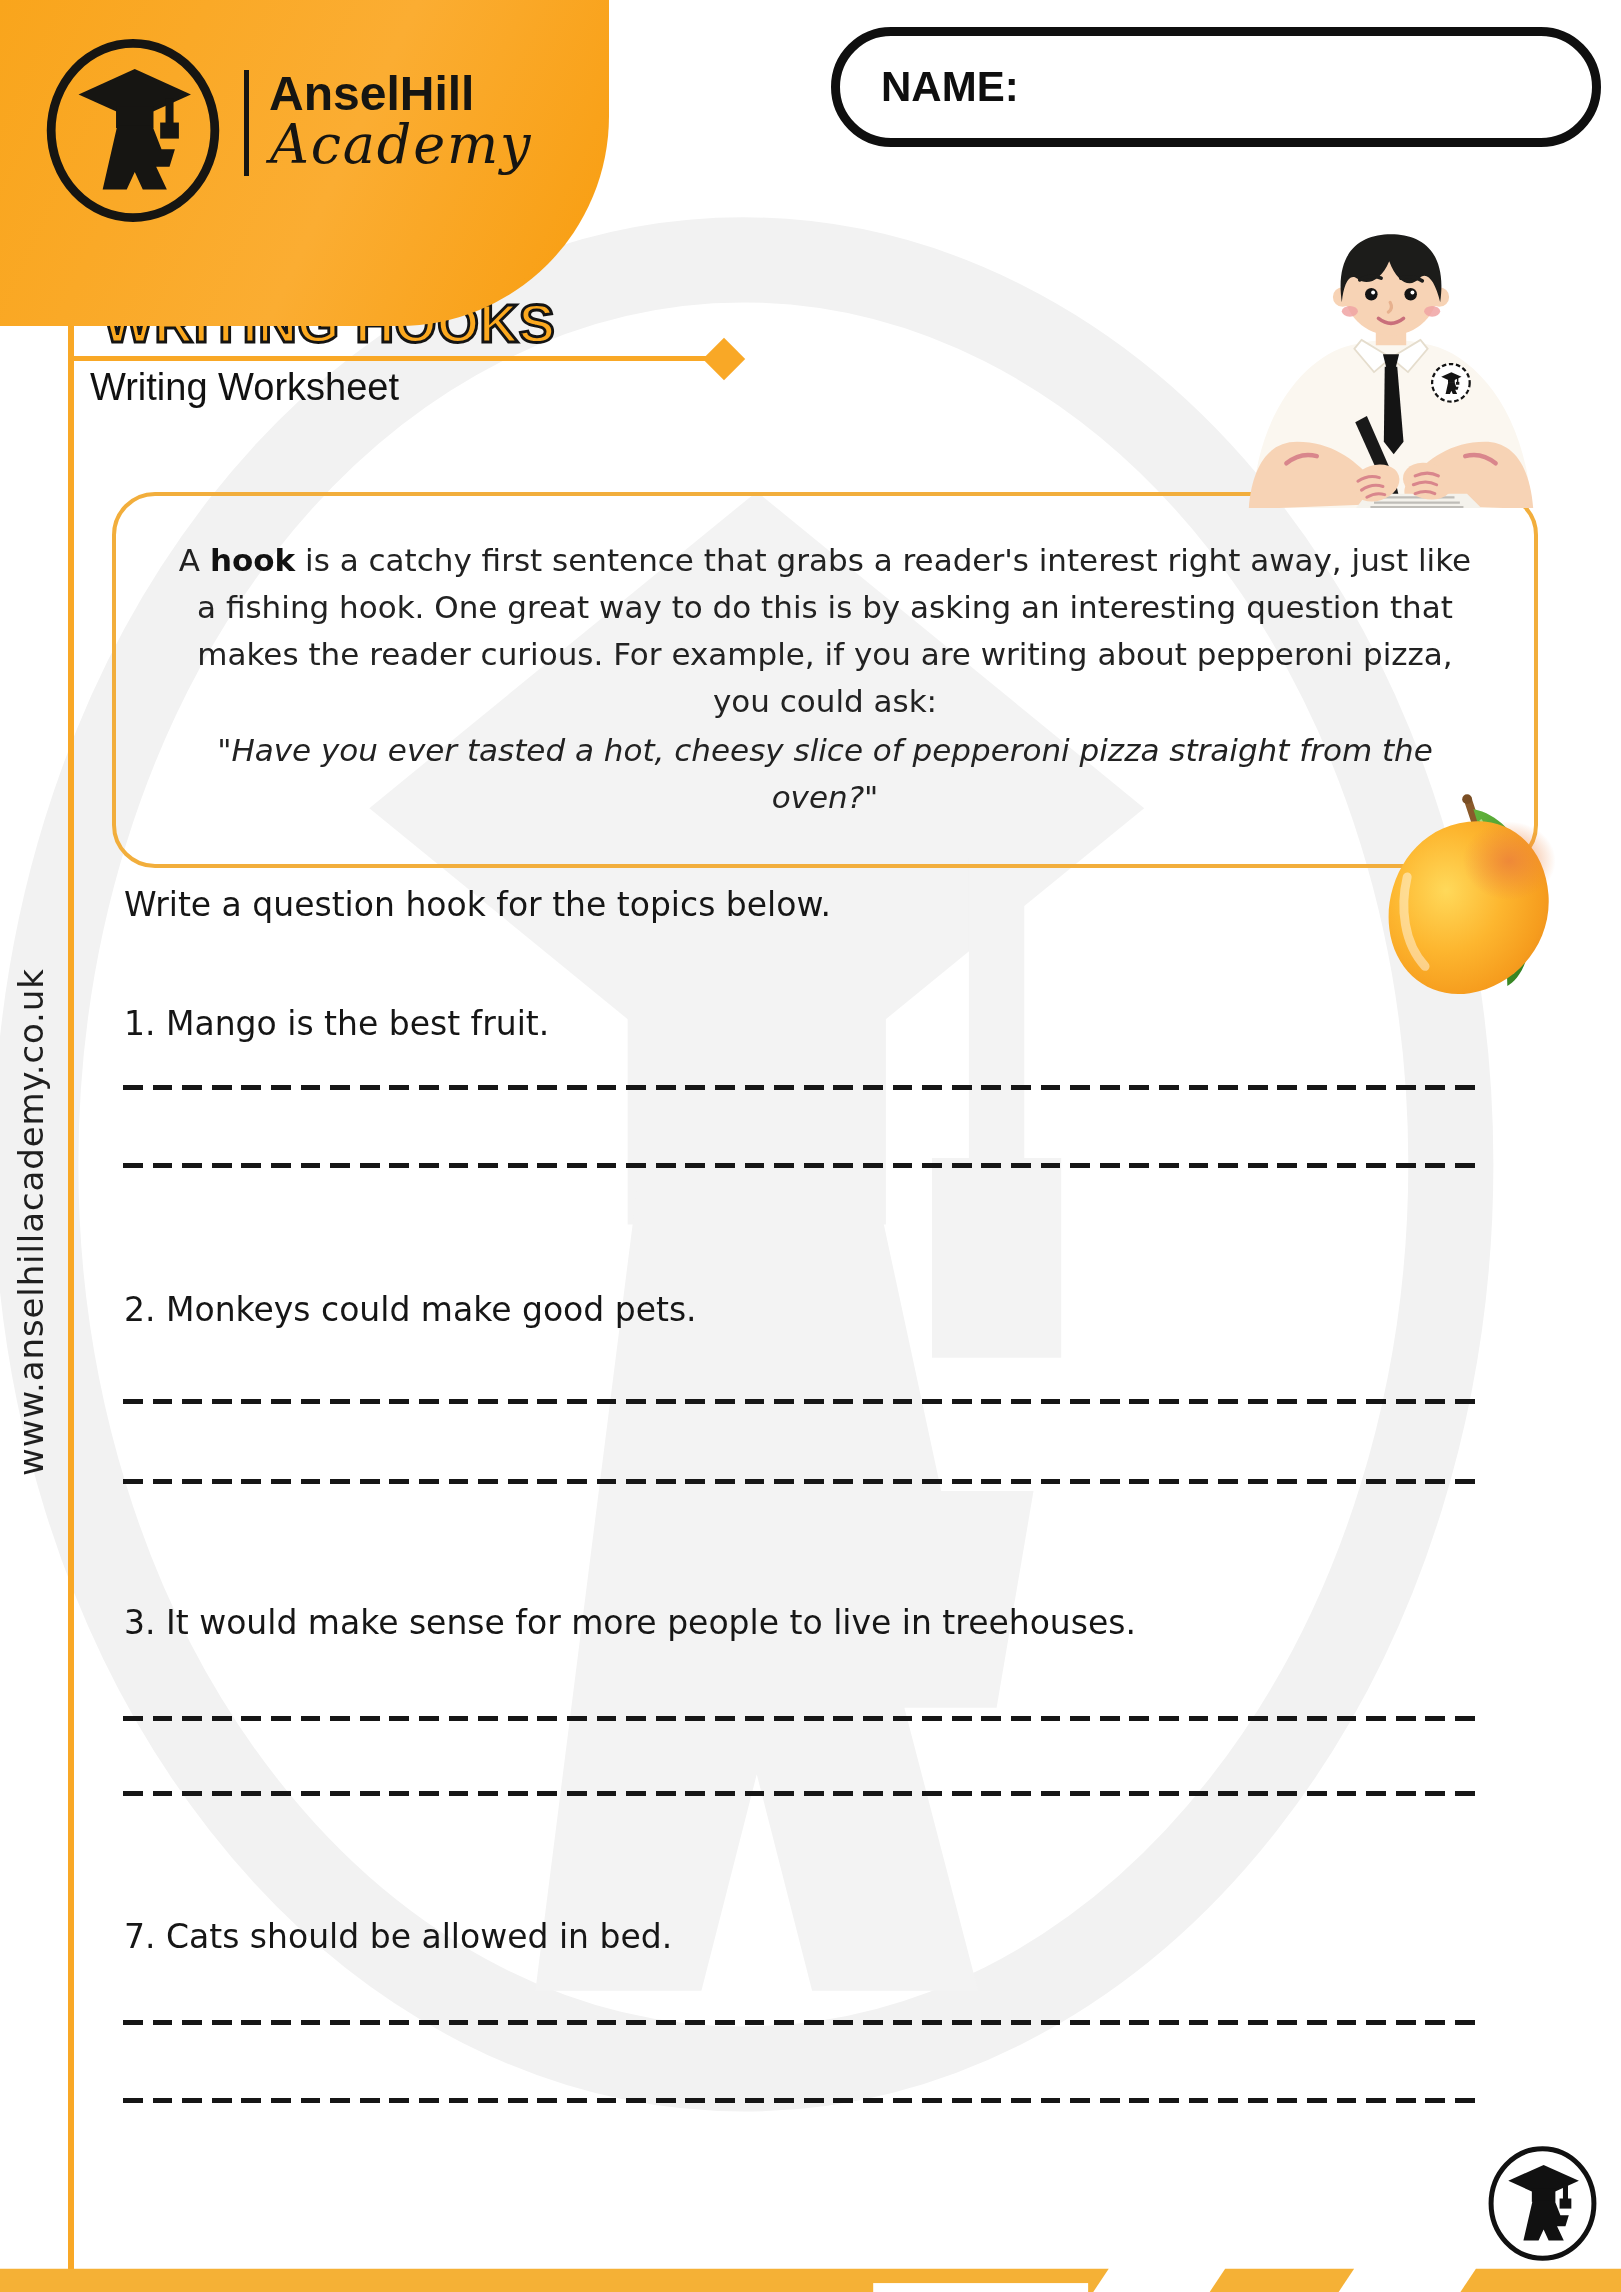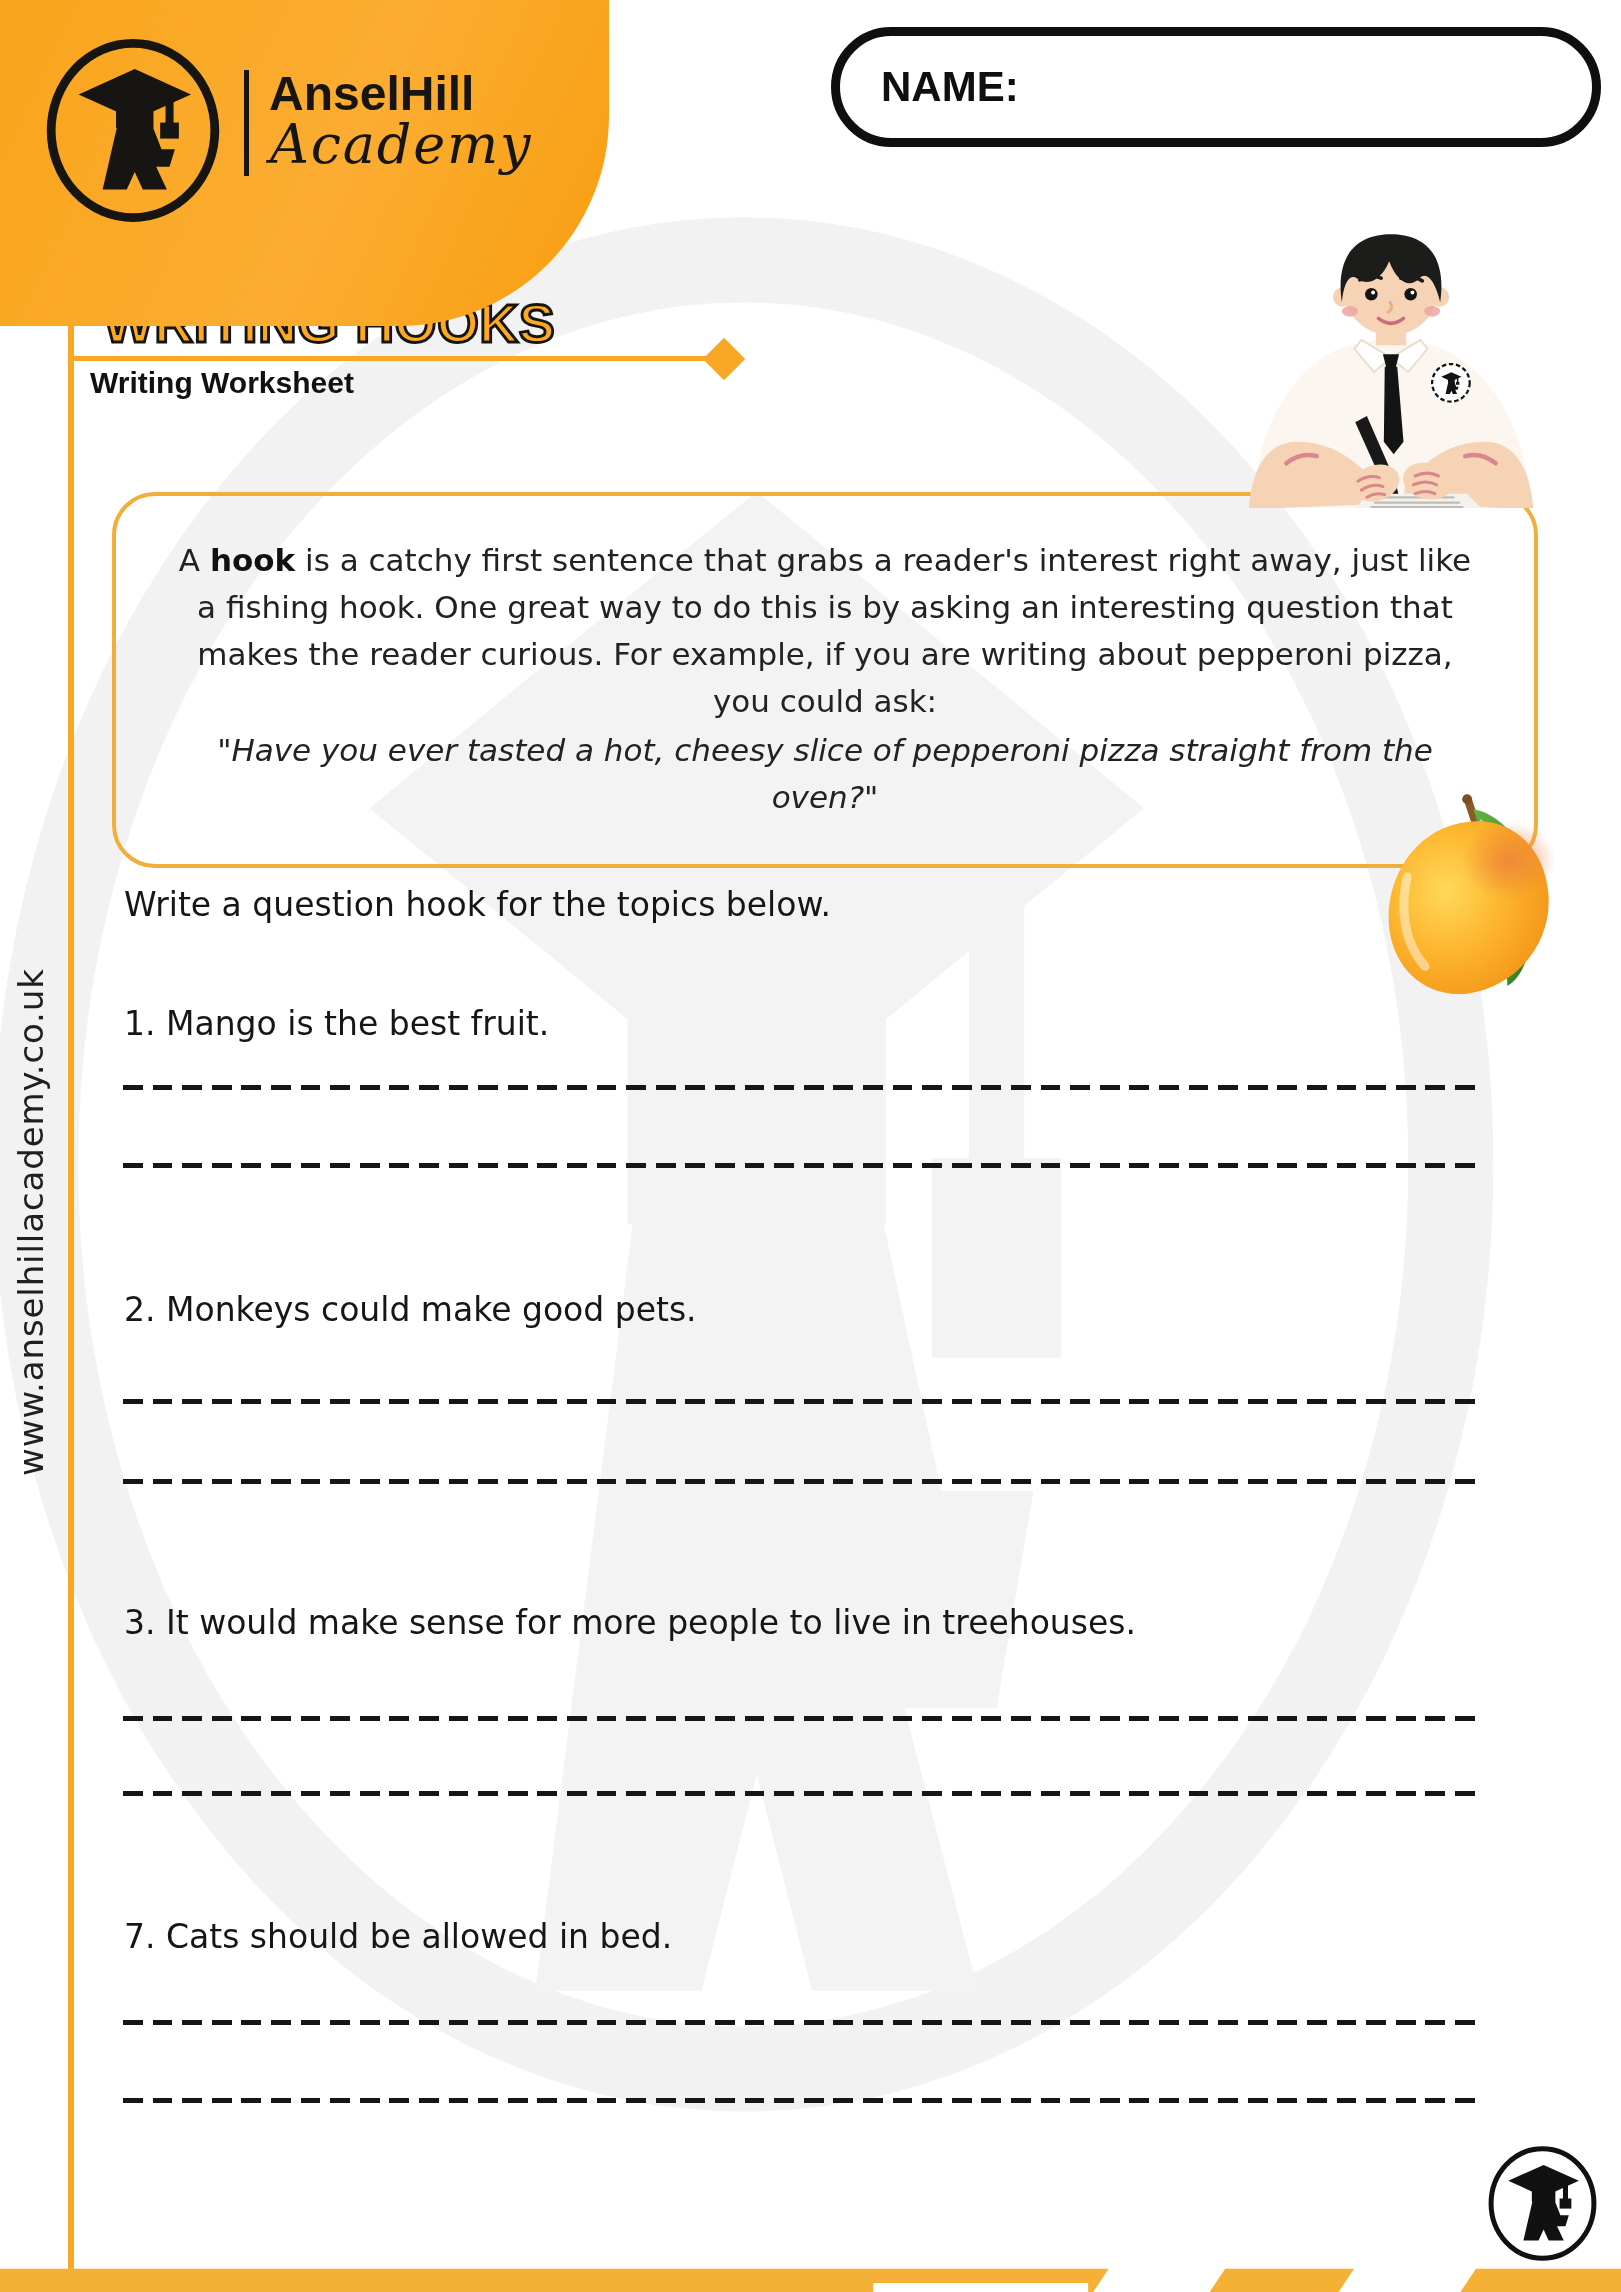--- a/index.html
+++ b/index.html
@@ -38,21 +38,21 @@
   .v-line { position:absolute; left:68px; top:262px; width:6.3px; height:2007px; background:#F9A826; z-index:1; }
   .title {
     position:absolute; left:90px; top:292px; z-index:2;
     font-family:"Liberation Sans",sans-serif; font-weight:900; font-size:54px;
     letter-spacing:0.4px; color:#FCA91F;margin-left:13px; -webkit-text-stroke:2.9px #141414;
   }
   .title-rule { position:absolute; left:72px; top:356px; width:638px; height:5.4px; background:#F9A826; z-index:1; }
   .title-diamond { position:absolute; left:709px; top:344px; width:30px; height:30px; background:#F9A826; transform:rotate(45deg); z-index:1; }
   .subtitle {
     position:absolute; left:90px; top:366px; z-index:2;
-    font-family:"Liberation Sans",sans-serif; font-weight:700; font-size:30px; color:#111111;
+    font-family:"Liberation Sans",sans-serif; font-weight:400; font-size:38px; color:#111111;
   }
   
   .intro-box {
     position:absolute; left:112px; top:468px; width:1426px; height:376px; z-index:1;
     border:4.5px solid #F2AE3C; border-radius:43px; background:transparent;
     padding:41px 57px 0 57px; text-align:center;margin-top:24px;
   }
   .intro-text { font-size:31px; line-height:1.52; color:#222222; }
   .intro-text strong { font-weight:700; color:#111111; }
   .intro-example { font-size:31px; line-height:1.5; font-style:italic; color:#222222; margin-top:1.8px; }

